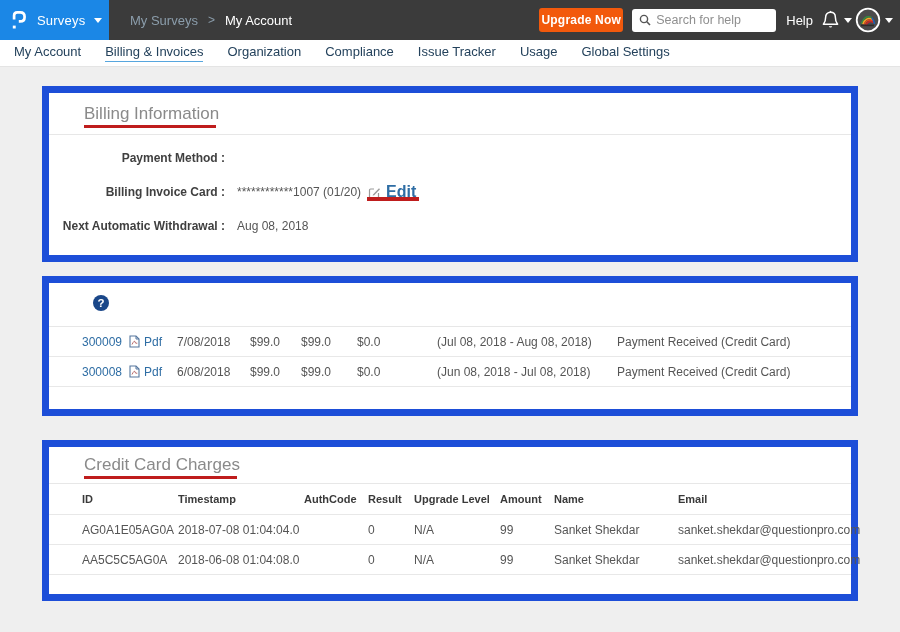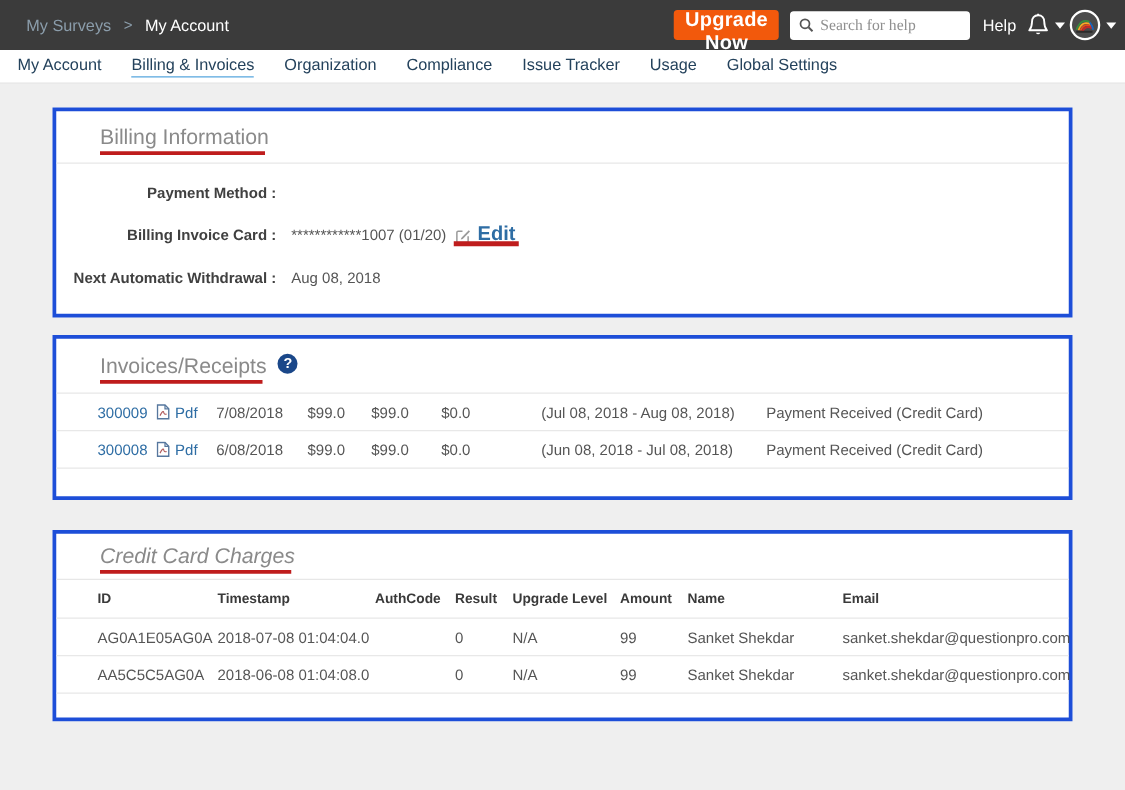--- a/index.html
+++ b/index.html
@@ -11,42 +11,42 @@
   .product-btn { width:109px; height:40px; background:#1b87e6; display:flex; align-items:center; cursor:pointer; flex:none; }
   .logo { margin-left:12px; display:flex; align-items:center; }
   .product-label { color:#fff; font-size:13px; margin-left:11px; letter-spacing:.2px; }
   .caret { width:0; height:0; border-left:4.5px solid transparent; border-right:4.5px solid transparent; border-top:5px solid #fff; display:inline-block; }
   .product-btn .caret { margin-left:9px; }
   .breadcrumb { margin-left:21px; font-size:13px; display:flex; align-items:center; }
   .crumb-parent { color:#8b9dab; cursor:pointer; }
   .crumb-sep { color:#8b9dab; margin:0 10px; font-size:12px; }
   .crumb-current { color:#fff; }
   .topbar-spacer { flex:1; }
-  .upgrade-btn { background:#f2590c; color:#fff; font-size:16px; font-weight:bold; border:none; border-radius:3px; height:24px; padding:0 2px; cursor:pointer; font-family:inherit; letter-spacing:.2px; width:84px; }
+  .upgrade-btn { background:#f2590c; color:#fff; font-size:12px; font-weight:bold; border:none; border-radius:3px; height:24px; padding:0 2px; cursor:pointer; font-family:inherit; letter-spacing:.2px; width:84px; }
   .searchbox { margin-left:9px; width:144px; height:23px; background:#fff; border-radius:3px; display:flex; align-items:center; padding:0 7px; }
   .searchbox svg { flex:none; }
-  .searchbox input { border:none; outline:none; width:100%; margin-left:5px; font-size:12.5px; font-family:Liberation Serif, serif; color:#000000; background:transparent; }
+  .searchbox input { border:none; outline:none; width:100%; margin-left:5px; font-size:12.5px; font-family:Liberation Sans, sans-serif; color:#000000; background:transparent; }
   .searchbox input::placeholder { color:#8f8f8f; }
   .help-label { color:#fff; font-size:13px; margin-left:10px; cursor:pointer; }
   .bell-wrap { display:flex; align-items:center; margin-left:8px; cursor:pointer; }
   .bell-wrap .caret, .avatar-wrap .caret { margin-left:4px; }
   .avatar-wrap { display:flex; align-items:center; margin-left:3px; margin-right:7px; cursor:pointer; }
 
   
   .subnav { height:27px; background:#fff; display:flex; align-items:center; padding-left:14px; border-bottom:1px solid #e4e4e4; }
   .tab { font-size:13px; color:#24425c; margin-right:24px; cursor:pointer; padding-bottom:2px; border-bottom:1px solid transparent; }
   .tab.active { border-bottom-color:#57a6de;text-align:right; }
 
   
   .content { padding:19px 42px 0; }
-  .card { background:#fff; border:3px solid #1d4ed8; }
+  .card { background:#fff; border:7px solid #1d4ed8; }
   .card-head { display:flex; align-items:center; padding-left:35px; border-bottom:1px solid #e7e7e7; }
   .card1 .card-head { height:42px; }
   .card2 .card-head { height:44px; }
-  .card3 .card-head { height:37px;font-style:italic; }
+  .card3 .card-head { height:37px; }
   .card-title { font-size:17px; color:#8a8a8a; position:relative; display:inline-block; }
   .card-title::after { content:""; position:absolute; left:0; right:3px; bottom:-4px; height:3px; background:#bf1d1d; }
   .help-circle { width:16px; height:16px; border-radius:50%; background:#1a4789; color:#fff; font-size:11.5px; font-weight:bold; display:flex; align-items:center; justify-content:center; margin-left:9px; cursor:pointer; margin-top:-3px; }
   .card1 { margin-bottom:14px; }
   .card2 { margin-bottom:24px; }
 
   
   .fields { padding:6px 0 12px; }
   .frow { height:34px; display:flex; align-items:center; font-size:12px; }
   .flabel { width:176px; text-align:right; font-weight:bold; color:#404040; flex:none; }
@@ -67,20 +67,30 @@
   .tbl-pad3 { height:19px; }
   .link { color:#2e6da4; text-decoration:none; cursor:pointer; }
   .no-cell { display:flex; align-items:center; color:#2e6da4; }
   .no-cell .pdf-ico { margin:0 4px 0 7px; }
   .pdf-link { color:#2e6da4; text-decoration:none; }
 </style>
 </head>
 <body>
 
 <div class="topbar">
+  <div class="product-btn">
+    <span class="logo">
+      <svg width="14" height="19" viewBox="0 0 14 19">
+        <path d="M2.1 8.6 L2.1 4.6 Q2.1 1.4 5.3 1.4 L8.2 1.4 Q12.6 1.4 12.6 5.9 Q12.6 10.4 8.2 10.4 L6.8 10.4" fill="none" stroke="#fff" stroke-width="2.7"></path>
+        <rect x="0.8" y="14.6" width="2.9" height="2.9" fill="#fff"></rect>
+      </svg>
+    </span>
+    <span class="product-label">Surveys</span>
+    <span class="caret"></span>
+  </div>
   <div class="breadcrumb">
     <span class="crumb-parent">My Surveys</span>
     <span class="crumb-sep">&gt;</span>
     <span class="crumb-current">My Account</span>
   </div>
   <div class="topbar-spacer"></div>
   <button class="upgrade-btn">Upgrade Now</button>
   <div class="searchbox">
     <svg width="12" height="12" viewBox="0 0 12 12">
         <circle cx="5" cy="5" r="3.6" fill="none" stroke="#555" stroke-width="1.4"></circle>
@@ -145,21 +155,20 @@
       </div>
       <div class="frow">
         <span class="flabel">Next Automatic Withdrawal :</span>
         <span class="fvalue">Aug 08, 2018</span>
       </div>
     </div>
   </div>
 
   <div class="card card2">
     <div class="card-head">
-      <span class="card-title">Invoices/Receipts</span>
       <span class="help-circle">?</span>
     </div>
     <div class="tbl">
       <div class="trow inv-grid">
         <span class="no-cell">
           <a class="link">300009</a>
           <svg class="pdf-ico" width="11" height="13" viewBox="0 0 11 13">
             <path d="M1 1 L7 1 L10 4 L10 12 L1 12 Z" fill="none" stroke="#56779e" stroke-width="1.1"></path>
             <path d="M7 1 L7 4 L10 4" fill="none" stroke="#56779e" stroke-width="1"></path>
             <path d="M3 9.5 Q5.5 4.5 6 7 Q6.3 8.8 8.3 8.2" fill="none" stroke="#b05a5a" stroke-width=".9"></path>

